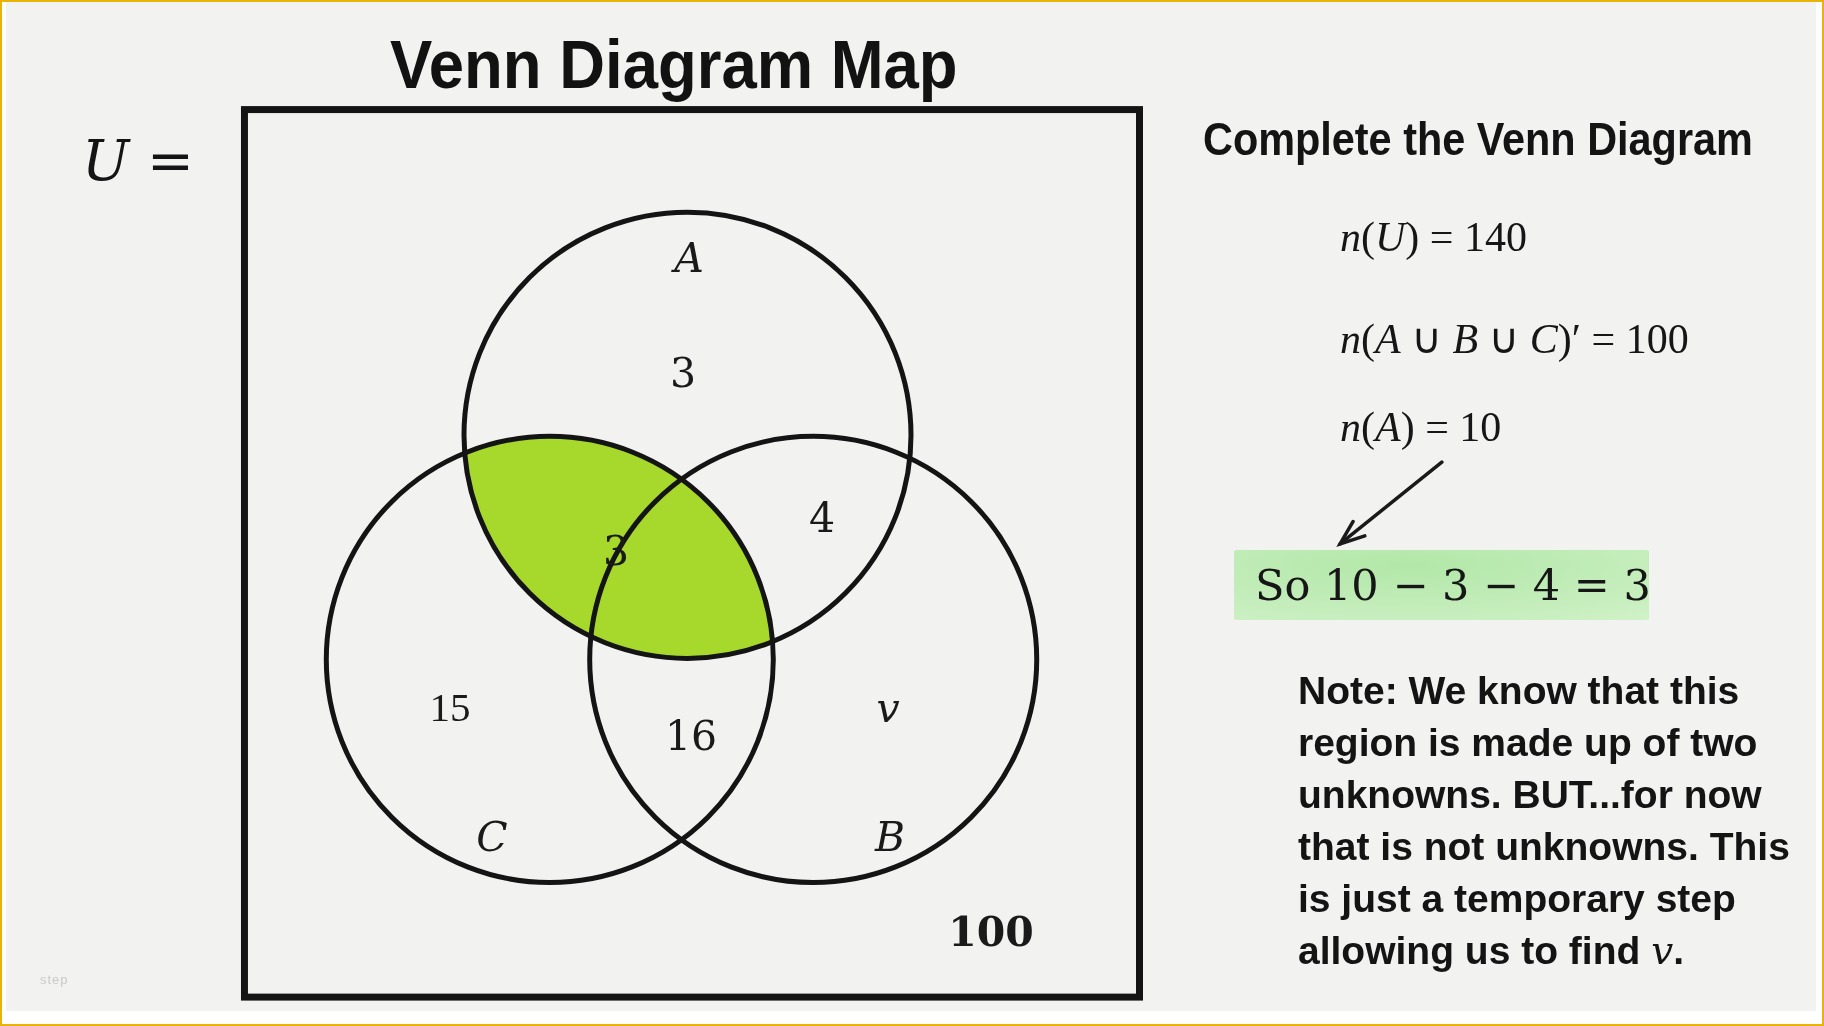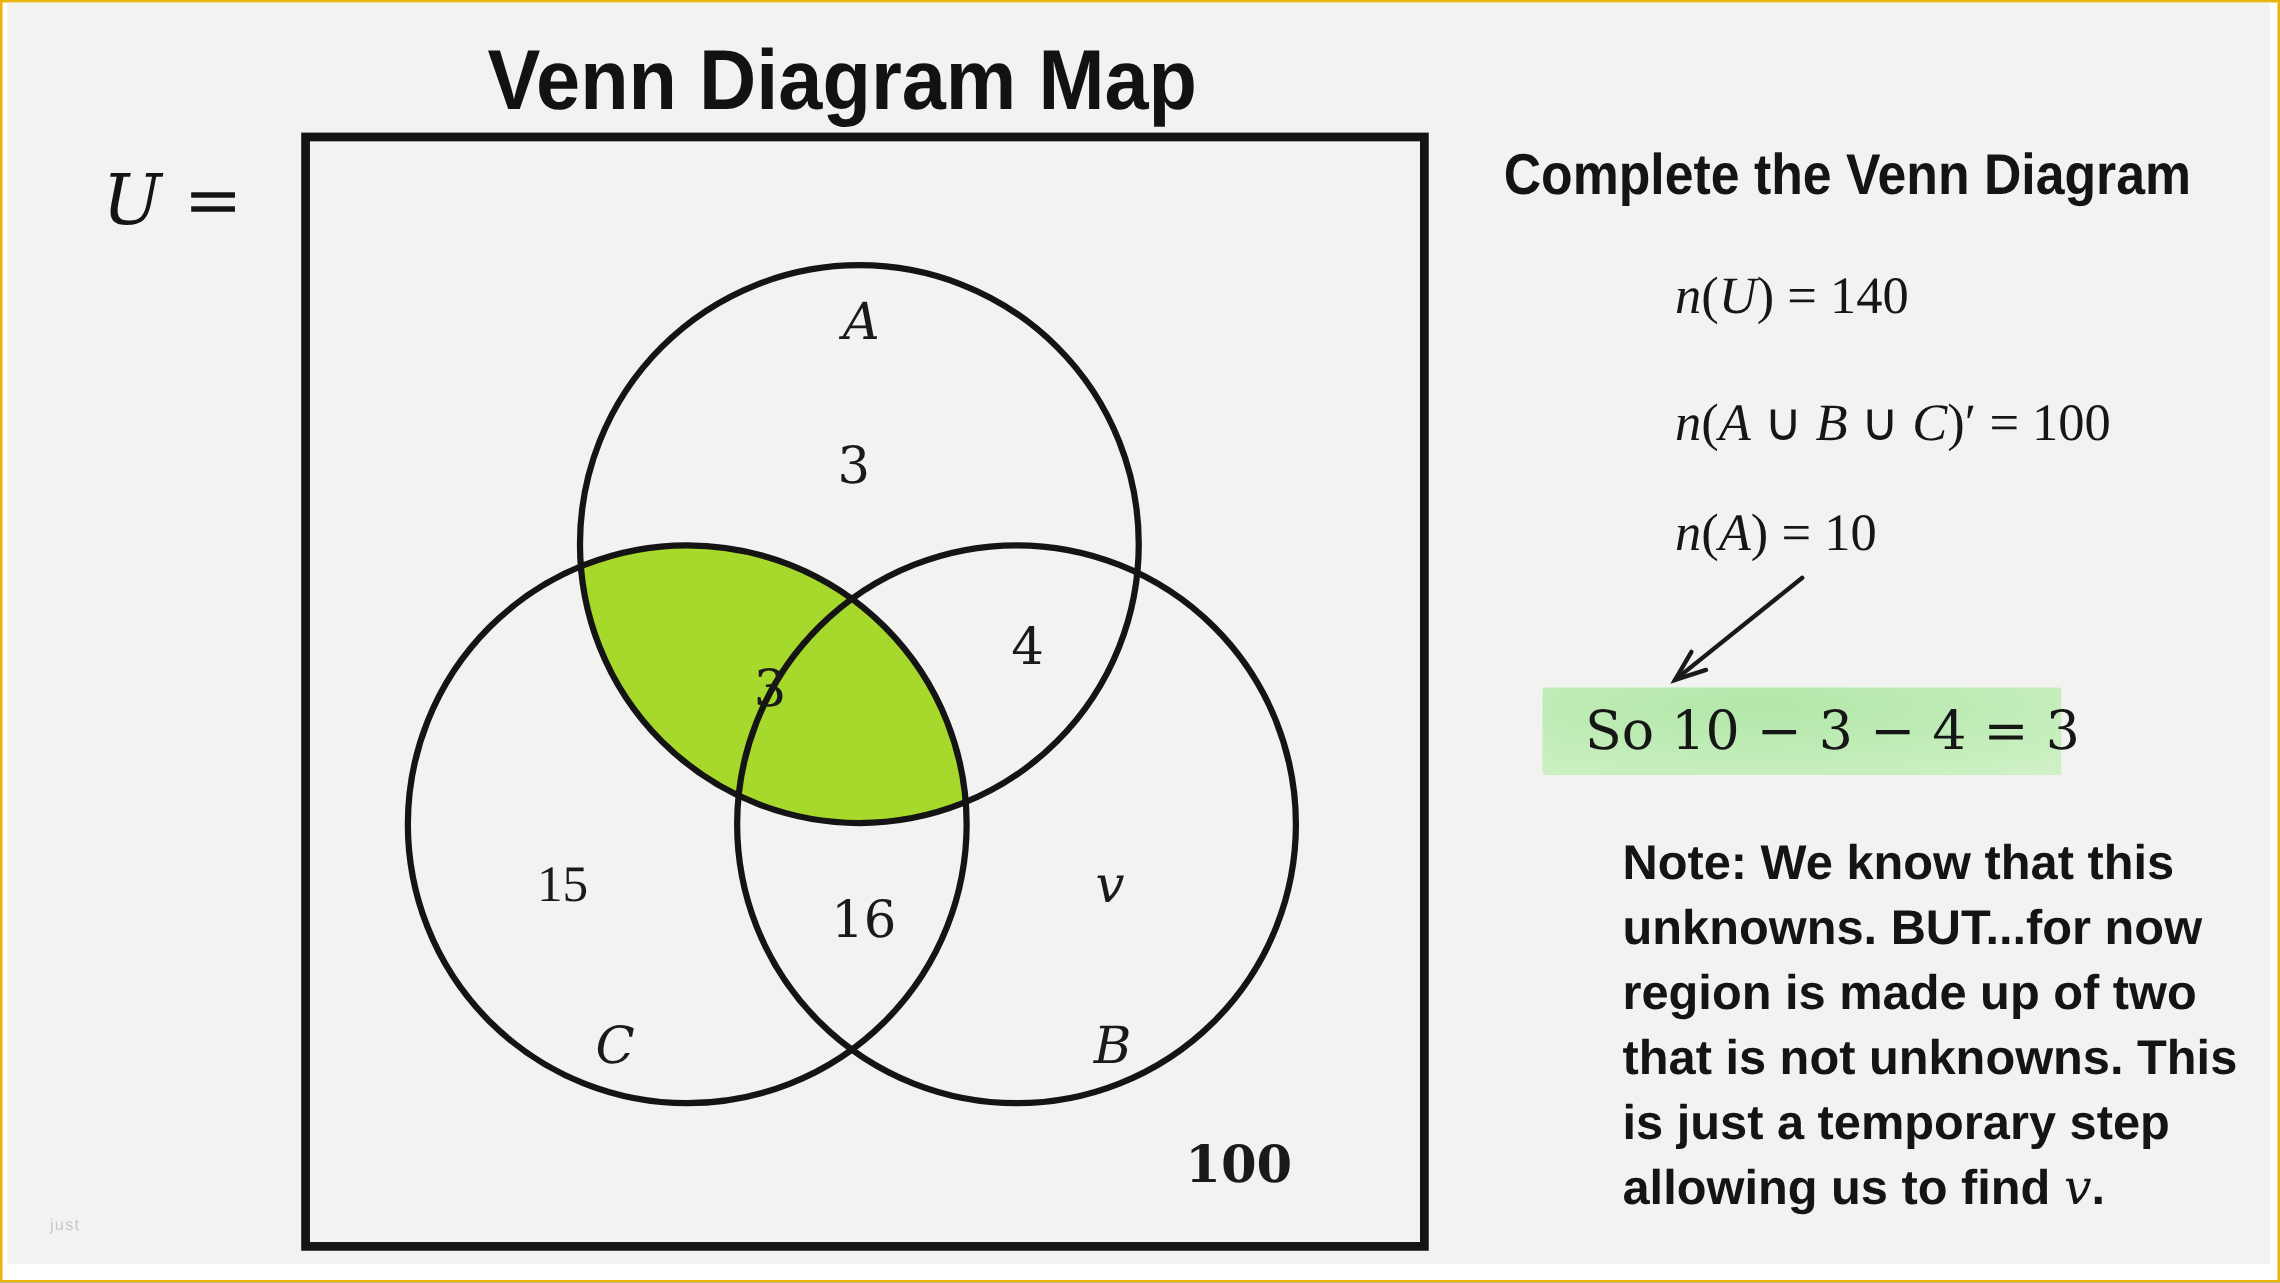--- a/index.html
+++ b/index.html
@@ -46,21 +46,21 @@
     left:1338px;
     font-family:Liberation Serif, serif;
     font-size:42px;line-height:1;color:#161616;
   }
   .conclusion{
     left:1232px;top:548px;width:415px;height:70px;
     background:radial-gradient(130% 150% at 42% 22%, #b2e7a8 0%, #c9efc0 55%, #e3f7dd 100%);
     border-radius:2px;
     font-family:"DejaVu Serif",serif;
     font-size:43px;line-height:70px;color:#161616;
-    padding-left:34px;box-sizing:border-box;
+    padding-left:21px;box-sizing:border-box;
   }
   .note{left:1252px;top:663px;}
   .note-line{
     font-size:39px;font-weight:700;line-height:52px;
     color:#141414;white-space:nowrap;margin-left:44px;
   }
   .note-line i{font-family:"DejaVu Serif",serif;font-weight:400;}
   .watermark{
     left:38px;top:970px;font-size:13px;color:#c9c9c9;letter-spacing:1px;
   }
@@ -109,22 +109,22 @@
   <div class="abs eq" style="top:214px;"><i>n</i>(<i>U</i>) = 140</div>
   <div class="abs eq" style="top:316px;"><i>n</i>(<i>A</i> ∪ <i>B</i> ∪ <i>C</i>)′ = 100</div>
   <div class="abs eq" style="top:404px;"><i>n</i>(<i>A</i>) = 10</div>
 
   <div class="abs conclusion">
     <span>So 10 − 3 − 4 = 3</span>
   </div>
 
   <div class="abs note">
     <div class="note-line">Note: We know that this</div>
+    <div class="note-line">region is made up of two</div>
     <div class="note-line">unknowns. BUT...for now</div>
-    <div class="note-line">region is made up of two</div>
     <div class="note-line">that is not unknowns. This</div>
     <div class="note-line">is just a temporary step</div>
     <div class="note-line">allowing us to find <i>v</i>.</div>
   </div>
 
-  <div class="abs watermark">just</div>
+  <div class="abs watermark">step</div>
 
 </div>
 
 </body></html>

